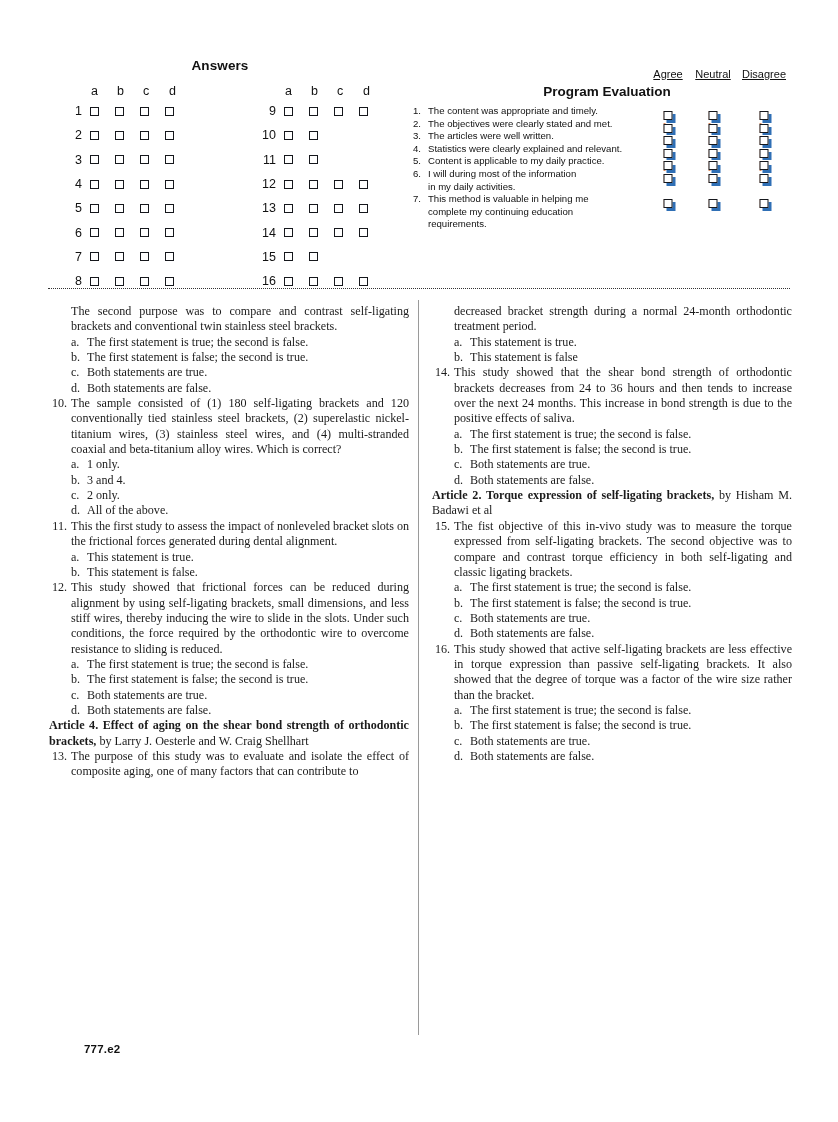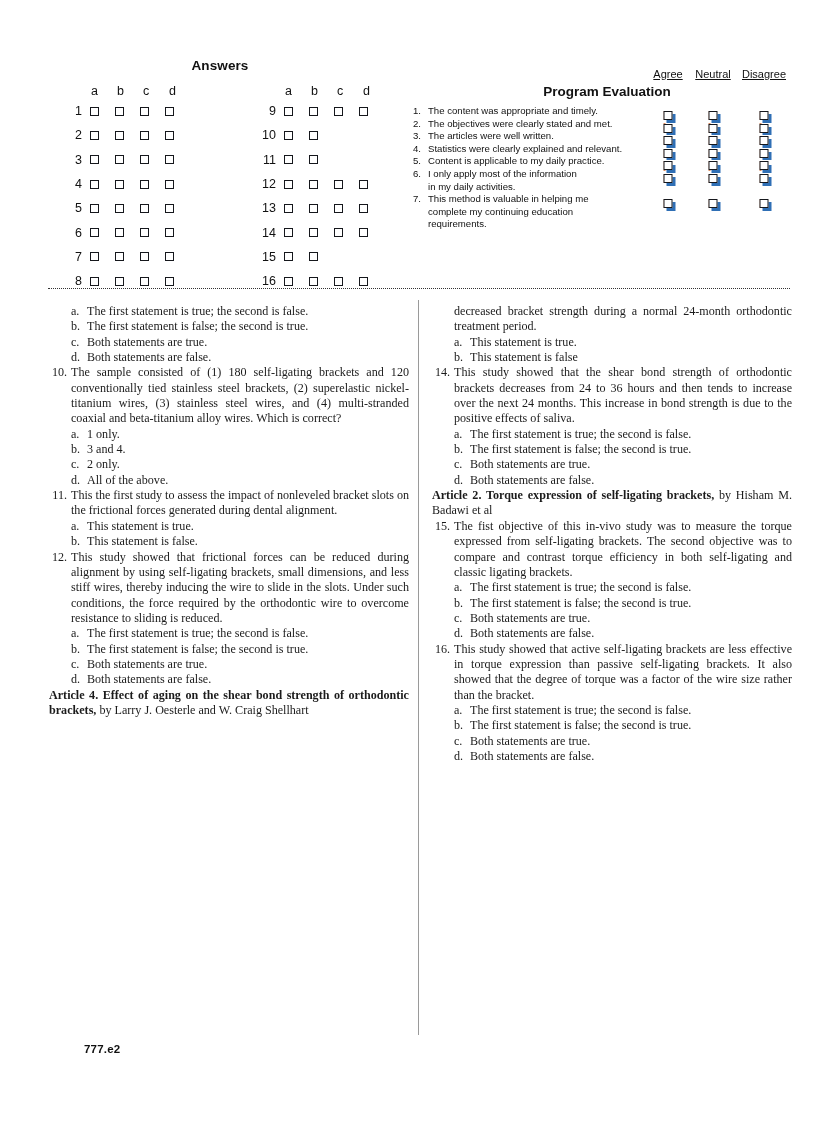--- a/index.html
+++ b/index.html
@@ -583,21 +583,21 @@
         </div>
         <div class="eval-row">
           <div class="eval-text"><span class="eval-idx">5.</span><span>Content is applicable to my daily practice.</span></div>
           <div class="eval-boxes">
             <span class="eval-box-wrap" style="left: 256px;"><span class="cbx"></span></span>
             <span class="eval-box-wrap" style="left: 301px;"><span class="cbx"></span></span>
             <span class="eval-box-wrap" style="left: 352px;"><span class="cbx"></span></span>
           </div>
         </div>
         <div class="eval-row">
-          <div class="eval-text"><span class="eval-idx">6.</span><span>I only apply most of the information</span></div>
+          <div class="eval-text"><span class="eval-idx">6.</span><span>I will during most of the information</span></div>
           <div class="eval-cont">in my daily activities.</div>
           <div class="eval-boxes">
             <span class="eval-box-wrap" style="left: 256px;"><span class="cbx"></span></span>
             <span class="eval-box-wrap" style="left: 301px;"><span class="cbx"></span></span>
             <span class="eval-box-wrap" style="left: 352px;"><span class="cbx"></span></span>
           </div>
         </div>
         <div class="eval-row" style="margin-top: 0px;">
           <div class="eval-text"><span class="eval-idx">7.</span><span>This method is valuable in helping me</span></div>
           <div class="eval-cont">complete my continuing education</div>
@@ -610,38 +610,40 @@
         </div>
       </div>
   </div>
 
 </div>
 
 <div id="dotted-sep"></div>
 <div id="col-rule"></div>
 
 <div class="col" id="col-left">
+    <p class="q nonum firstindent"><span class="qbody">The second purpose was to compare and contrast self-ligating brackets and conventional twin stainless steel brackets.</span></p>
     <p class="opt"><span class="ol">a.</span><span>The first statement is true; the second is false.</span></p>
     <p class="opt"><span class="ol">b.</span><span>The first statement is false; the second is true.</span></p>
     <p class="opt"><span class="ol">c.</span><span>Both statements are true.</span></p>
     <p class="opt"><span class="ol">d.</span><span>Both statements are false.</span></p>
     <p class="q"><span class="qn">10.</span><span class="qbody">The sample consisted of (1) 180 self-ligating brackets and 120 conventionally tied stainless steel brackets, (2) superelastic nickel-titanium wires, (3) stainless steel wires, and (4) multi-stranded coaxial and beta-titanium alloy wires. Which is correct?</span></p>
     <p class="opt"><span class="ol">a.</span><span>1 only.</span></p>
     <p class="opt"><span class="ol">b.</span><span>3 and 4.</span></p>
     <p class="opt"><span class="ol">c.</span><span>2 only.</span></p>
     <p class="opt"><span class="ol">d.</span><span>All of the above.</span></p>
     <p class="q"><span class="qn">11.</span><span class="qbody">This the first study to assess the impact of nonleveled bracket slots on the frictional forces generated during dental alignment.</span></p>
     <p class="opt"><span class="ol">a.</span><span>This statement is true.</span></p>
     <p class="opt"><span class="ol">b.</span><span>This statement is false.</span></p>
     <p class="q"><span class="qn">12.</span><span class="qbody">This study showed that frictional forces can be reduced during alignment by using self-ligating brackets, small dimensions, and less stiff wires, thereby inducing the wire to slide in the slots. Under such conditions, the force required by the orthodontic wire to overcome resistance to sliding is reduced.</span></p>
     <p class="opt"><span class="ol">a.</span><span>The first statement is true; the second is false.</span></p>
     <p class="opt"><span class="ol">b.</span><span>The first statement is false; the second is true.</span></p>
     <p class="opt"><span class="ol">c.</span><span>Both statements are true.</span></p>
     <p class="opt"><span class="ol">d.</span><span>Both statements are false.</span></p>
     <p class="article-head"><b>Article 4. Effect of aging on the shear bond strength of orthodontic brackets,</b><span> by Larry J. Oesterle and W. Craig Shellhart</span></p>
+    <p class="q"><span class="qn">13.</span><span class="qbody">The purpose of this study was to evaluate and isolate the effect of composite aging, one of many factors that can contribute to</span></p>
   </div>
 <div class="col" id="col-right">
     <p class="q nonum firstindent"><span class="qbody">decreased bracket strength during a normal 24-month orthodontic treatment period.</span></p>
     <p class="opt"><span class="ol">a.</span><span>This statement is true.</span></p>
     <p class="opt"><span class="ol">b.</span><span>This statement is false</span></p>
     <p class="q"><span class="qn">14.</span><span class="qbody">This study showed that the shear bond strength of orthodontic brackets decreases from 24 to 36 hours and then tends to increase over the next 24 months. This increase in bond strength is due to the positive effects of saliva.</span></p>
     <p class="opt"><span class="ol">a.</span><span>The first statement is true; the second is false.</span></p>
     <p class="opt"><span class="ol">b.</span><span>The first statement is false; the second is true.</span></p>
     <p class="opt"><span class="ol">c.</span><span>Both statements are true.</span></p>
     <p class="opt"><span class="ol">d.</span><span>Both statements are false.</span></p>

